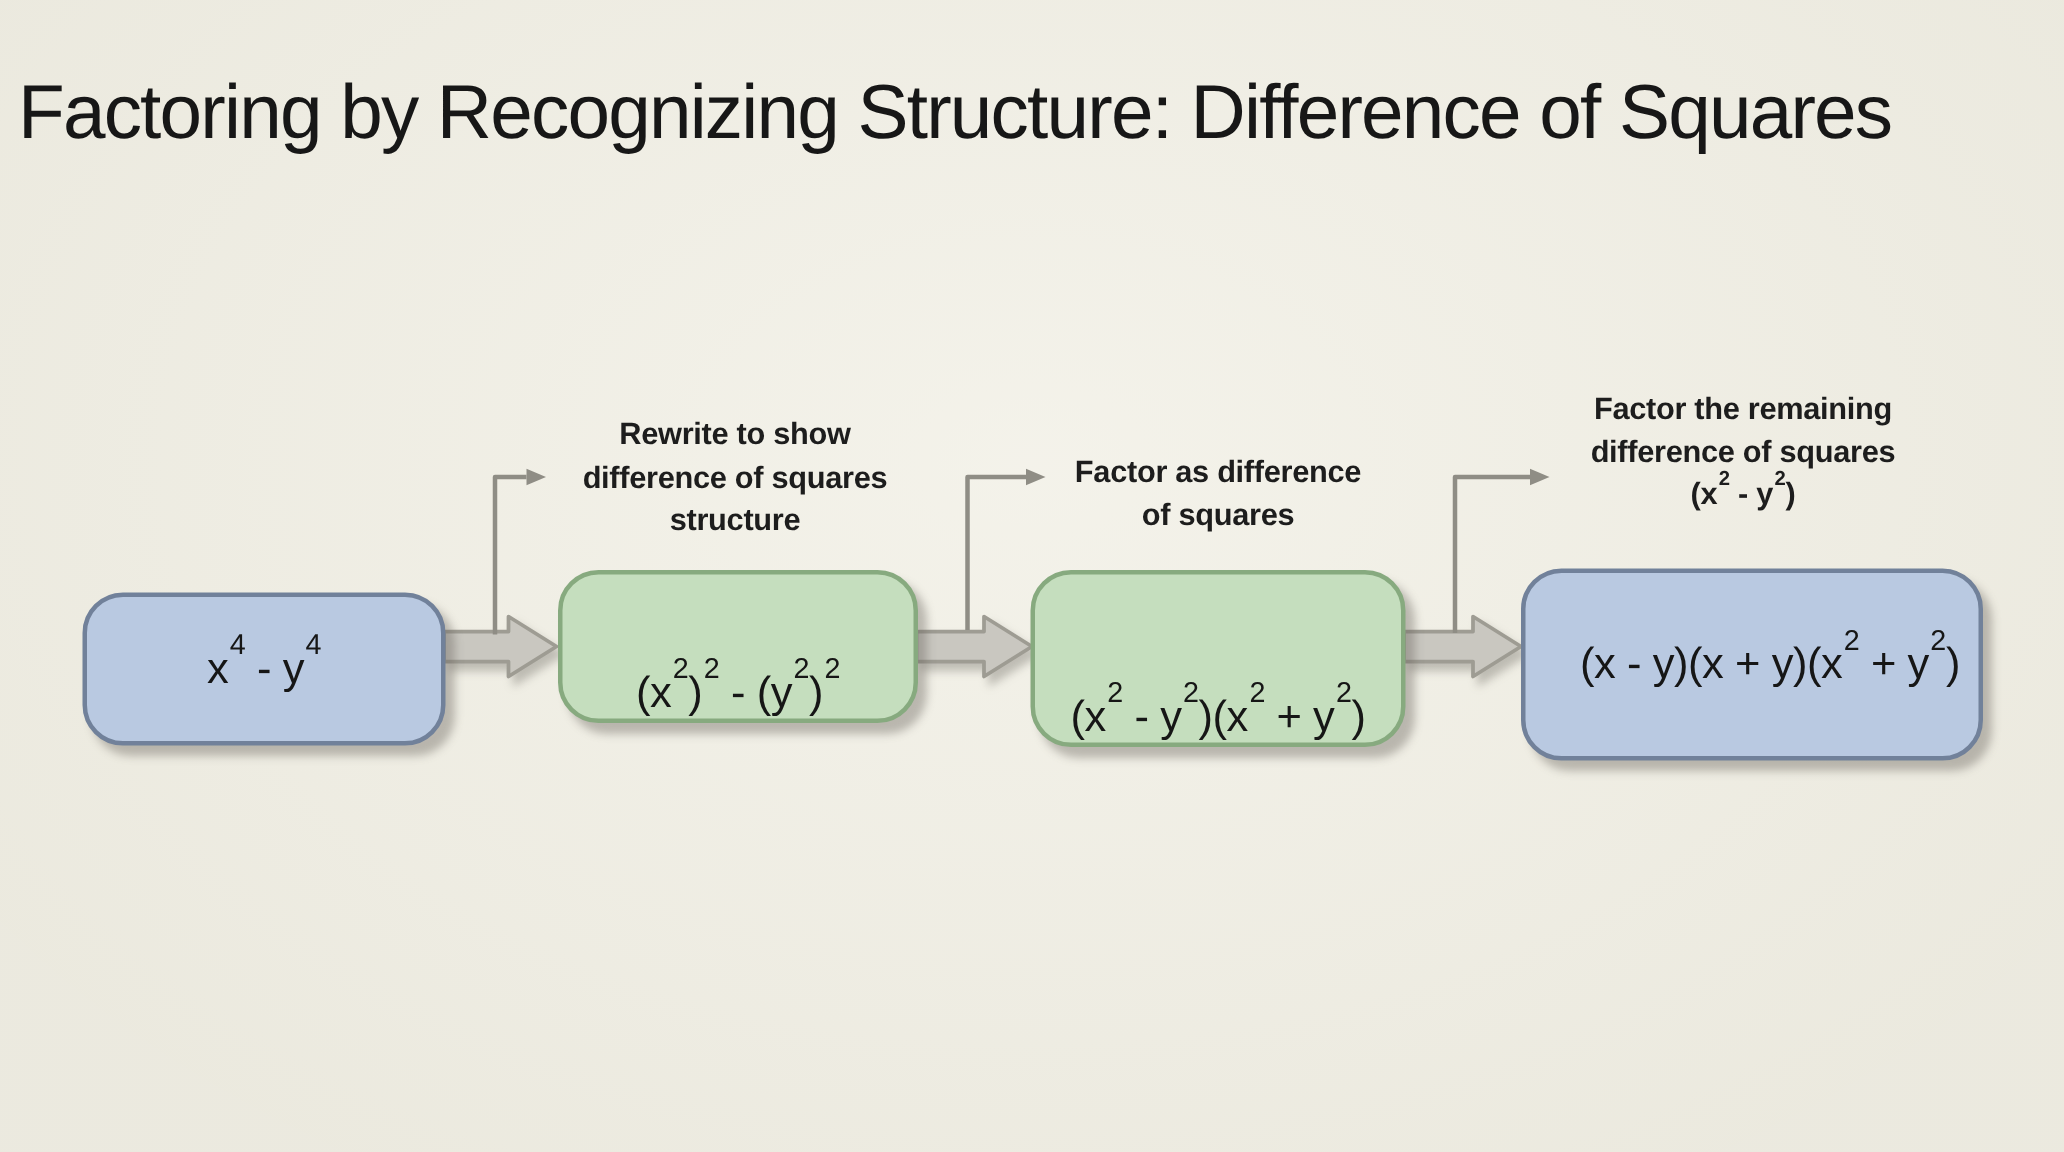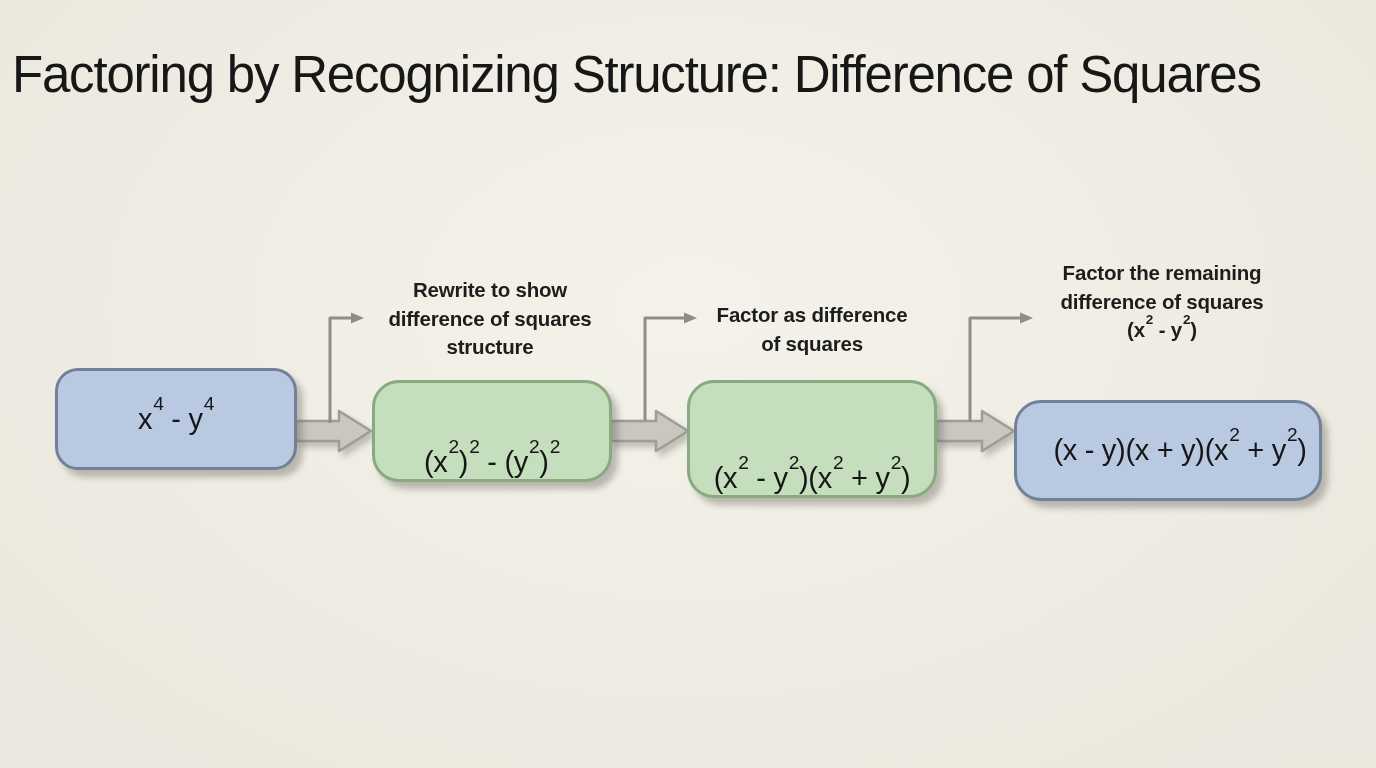--- a/index.html
+++ b/index.html
@@ -79,24 +79,24 @@
   }
   .flow-box.blue {
     background: var(--blue-fill, #b9c9e1);
     border-color: var(--blue-border, #71819a);
   }
   .flow-box.green {
     background: var(--green-fill, #c5debe);
     border-color: var(--green-border, #87aa7f);
     align-items: flex-end;
   }
-  .box-1 { left: 55px;   top: 368px; width: 242px; height: 102px; border-radius: 23px; }
+  .box-1 { left: 55px;   top: 395px; width: 242px; height: 102px; }
   .box-2 { left: 372px;  top: 380px; width: 240px; height: 102px; }
   .box-3 { left: 687px;  top: 380px; width: 250px; height: 118px; }
-  .box-4 { left: 1014px; top: 400px; width: 308px; height: 101px; padding-left: 24px; }
+  .box-4 { left: 1014px; top: 379px; width: 308px; height: 128px; padding-left: 24px; }
   .ann-1 { left: 490px;  top: 276px; width: 280px; margin-left: -140px; transform: none; }
   .ann-2 { left: 812px;  top: 301px; width: 260px; margin-left: -130px; transform: none; }
   .ann-3 { left: 1162px; top: 259px; width: 290px; margin-left: -145px; transform: none; }
   sup {
     font-size: 0.66em;
     line-height: 0;
     position: relative;
     top: -0.42em;
     margin-left: 1px;
   }

